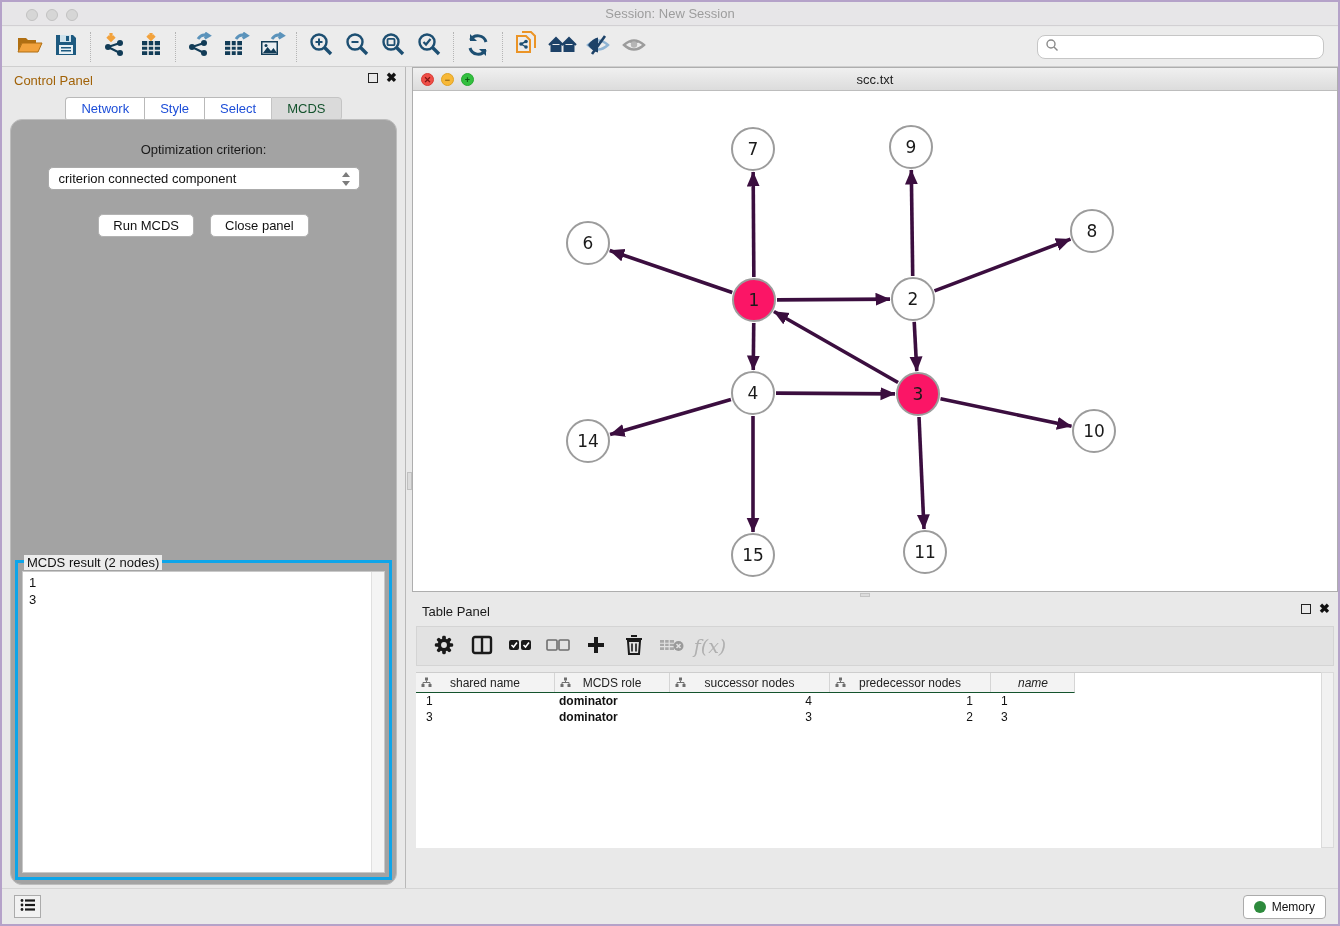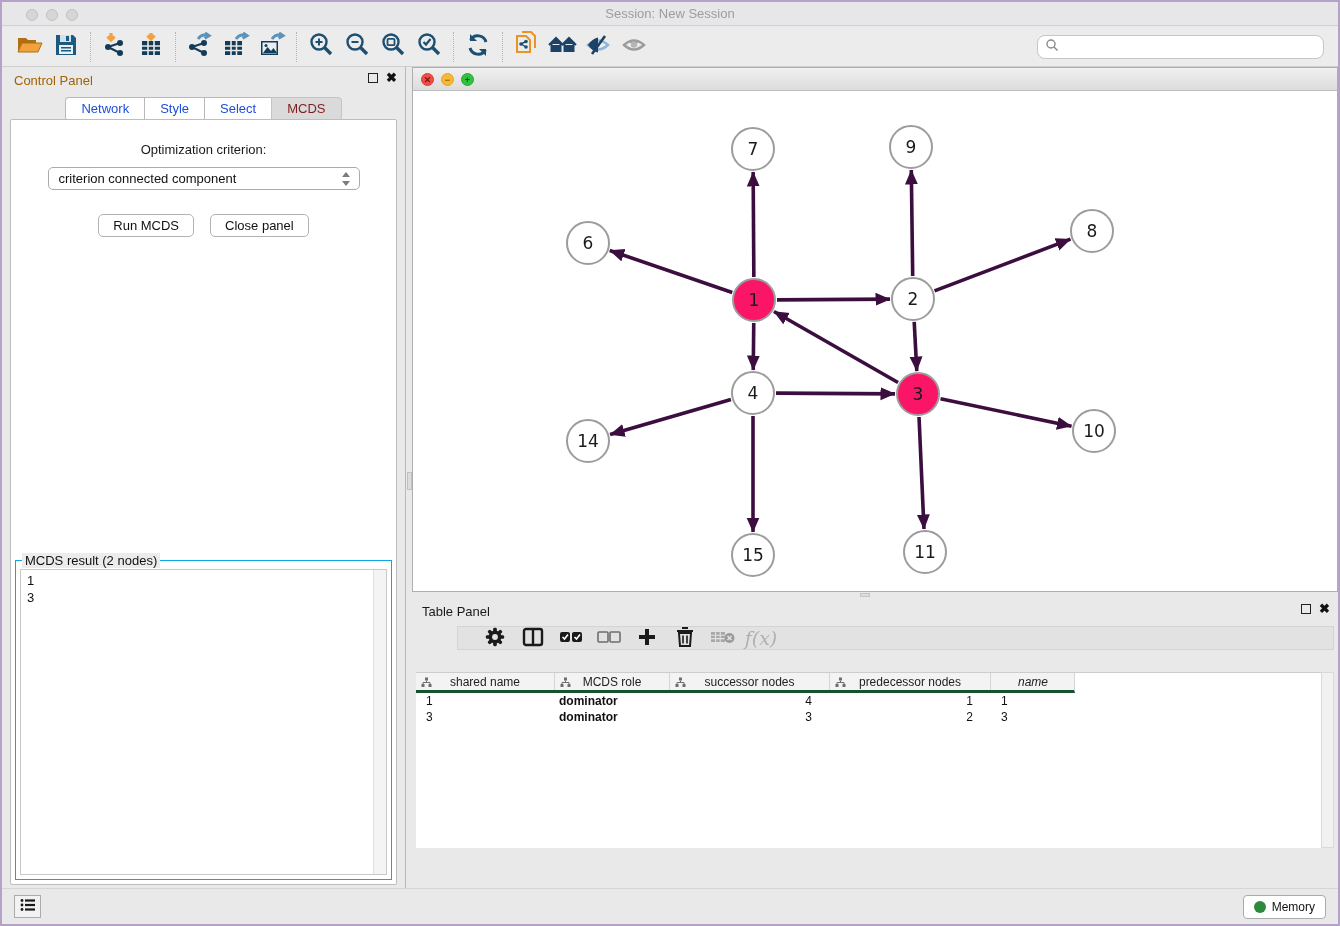--- a/index.html
+++ b/index.html
@@ -25,33 +25,33 @@
   .cp-title { position:absolute; left:12px; top:6px; font-size:13px; color:#a16207; }
   .win-icons { position:absolute; right:8px; top:6px; display:flex; gap:8px; align-items:center; }
   .float-icon { width:10px; height:10px; border:1.5px solid #222; display:inline-block; }
   .close-icon { font-size:13px; font-weight:bold; color:#111; line-height:10px; }
 
   .cp-tabs { position:absolute; left:0; right:0; top:30px; display:flex; justify-content:center; }
   .tabgroup { display:inline-flex; }
   .tab { font-size:13px; padding:3px 15px 4px 15px; background:#fff; border:1px solid #b9b9b9; border-right:none; color:#1d4ed8; cursor:pointer; white-space:nowrap; }
   .tab:first-child { border-radius:4px 0 0 4px; }
   .tab:last-child { border-right:1px solid #b9b9b9; border-radius:0 4px 4px 0; }
-  .tab.selected { background:#dadada; color:#7f1d1d; border-color:#c4c4c4; }
-
-  .cp-body { position:absolute; left:8px; right:8px; top:52px; bottom:3px; background:#ffffff; border:1px solid #bdbdbd; border-radius:2px; }
+  .tab.selected { background:#dadada; color:#14532d; border-color:#c4c4c4; }
+
+  .cp-body { position:absolute; left:8px; right:8px; top:52px; bottom:3px; background:#a3a3a3; border:1px solid #bdbdbd; border-radius:12px; }
   .opt-label { margin-top:22px; text-align:center; font-size:13px; color:#1a1a1a; }
   .dropdown { position:relative; margin:10px auto 0 auto; width:312px; height:23px; background:#fff; border:1px solid #ababab; border-radius:5px; font-size:13px; line-height:21px; padding-left:10px; color:#111; cursor:pointer; }
   .dd-arrows { position:absolute; right:7px; top:2px; width:10px; height:18px; }
   .dd-arrows span { position:absolute; left:0; width:0; height:0; border-left:4px solid transparent; border-right:4px solid transparent; }
   .dd-up { top:2px; border-bottom:5px solid #7c7c7c; }
   .dd-down { bottom:2px; border-top:5px solid #7c7c7c; }
   .cp-buttons { margin-top:24px; display:flex; justify-content:center; gap:16px; }
   .btn { font-size:13px; background:#fff; border:1px solid #b3b3b3; border-radius:5px; padding:3px 14px; color:#111; cursor:pointer; }
 
-  .result-box { position:absolute; left:4px; right:4px; top:440px; bottom:4px; border:1px solid #0ea5e9;padding-left:35px; }
+  .result-box { position:absolute; left:4px; right:4px; top:440px; bottom:4px; border:3px solid #0ea5e9;padding-left:35px; }
   .result-legend { position:absolute; left:6px; top:-8px; background:#ececec; font-size:13px; padding:0 3px; color:#111; }
   .result-area { position:absolute; inset:4px; top:8px; background:#fff; border:1px solid #c9c9c9; font-size:13px; color:#111; padding:2px 0 0 6px; line-height:17px; overflow:hidden; }
   .result-scroll { position:absolute; right:0; top:0; bottom:0; width:13px; background:#f4f4f4; border-left:1px solid #e0e0e0; }
 
   
   .v-splitter { position:absolute; left:403px; top:65px; width:7px; bottom:36px; background:#e9e9e9; border-left:1px solid #b9b9b9; cursor:col-resize; }
   .v-handle { position:absolute; left:1px; top:405px; width:5px; height:18px; background:#dcdcdc; border:1px solid #c0c0c0; }
   .h-splitter { position:absolute; left:410px; right:0; top:590px; height:6px; background:#e9e9e9; cursor:row-resize; }
   .h-handle { position:absolute; left:448px; top:1px; width:10px; height:4px; background:#dcdcdc; border:1px solid #c4c4c4; }
 
@@ -63,27 +63,27 @@
   .tbtn { width:13px; height:13px; border-radius:50%; display:flex; align-items:center; justify-content:center; font-size:9px; font-weight:bold; cursor:pointer; }
   .tbtn.red { background:#ef4e47; border:1px solid #d83b34; color:#7e1512; }
   .tbtn.yellow { background:#f7b837; border:1px solid #e0a325; color:#8a6011; }
   .tbtn.green { background:#33c03f; border:1px solid #27a932; color:#0d5c14; }
   .net-canvas { position:absolute; left:0; top:23px; right:0; bottom:0; background:#fff; }
   .net-canvas svg { display:block; }
 
   
   .table-panel { position:absolute; left:410px; top:596px; right:0; bottom:36px; background:#e9e9e9; }
   .tp-title { position:absolute; left:10px; top:6px; font-size:13px; color:#1a1a1a; }
-  .tp-toolbar { position:absolute; left:4px; right:4px; top:28px; height:24px; background:#e2e2e2; border:1px solid #d4d4d4; display:flex; align-items:center; padding-left:20px; gap:4px;margin-left:41px; }
+  .tp-toolbar { position:absolute; left:4px; right:4px; top:28px; height:40px; background:#e2e2e2; border:1px solid #d4d4d4; display:flex; align-items:center; padding-left:10px; gap:4px; }
   .tp-btn { width:34px; height:30px; border:none; background:transparent; display:flex; align-items:center; justify-content:center; cursor:pointer; }
   .fx { font-family:"DejaVu Serif", serif; font-style:italic; font-size:19px; color:#b0b0b0; }
 
   .tbl { position:absolute; left:4px; right:17px; top:74px; bottom:40px; background:#fff; overflow:hidden; border-top:1px solid #cdcdcd; }
   .tbl-scroll { position:absolute; right:4px; top:74px; bottom:40px; width:13px; background:#f1f1f1; border:1px solid #dadada; }
-  .tbl-header { display:grid; grid-template-columns:139px 115px 160px 161px 84px; height:20px; background:#f3f3f3; border-bottom:3px solid #14532d; width:659px; border-right:1px solid #d5d5d5; }
+  .tbl-header { display:grid; grid-template-columns:139px 115px 160px 161px 84px; height:20px; background:#f3f3f3; border-bottom:1px solid #14532d; width:659px; border-right:1px solid #d5d5d5; }
   .th { position:relative; display:flex; align-items:center; justify-content:center; font-size:12px; color:#222; border-right:1px solid #d5d5d5; }
   .th:last-child { border-right:none;font-style:italic; }
   .th .tree-ico { position:absolute; left:5px; top:4px; }
   .tbl-row { display:grid; grid-template-columns:139px 115px 160px 161px 84px; height:16px; font-size:12px; color:#111; align-items:center; }
   .td0 { padding-left:10px; } .td1 { padding-left:4px;font-weight:bold; }
   .td2,.td3 { text-align:right; padding-right:18px; }
   .td4 { padding-left:10px; }
 
   .tp-tabs { position:absolute; left:0; right:0; bottom:8px; display:flex; justify-content:center; }
 
@@ -324,20 +324,21 @@
       <div class="h-handle"></div>
     </div>
 
   <div class="net-window">
     <div class="net-titlebar">
       <div class="traffic">
         <span class="tbtn red">✕</span>
         <span class="tbtn yellow">−</span>
         <span class="tbtn green">+</span>
       </div>
+      <div class="net-title">scc.txt</div>
     </div>
     <div class="net-canvas">
       <svg id="graph-svg" width="928" height="500">
         <defs>
           <marker id="arrow" markerUnits="userSpaceOnUse" markerWidth="17" markerHeight="14" refX="14.5" refY="6.5" orient="auto">
             <path id="arrow-path" d="M0,0 L15,6.5 L0,13 z" fill="#3b0e3f"></path>
           </marker>
         </defs>
         <g id="edges-layer">
             <line x1="340.84768545925334" y1="186.0005043472541" x2="340.15231454074666" y2="80.99949565274589" stroke="#3b0e3f" stroke-width="3.6" marker-end="url(#arrow)"></line>

